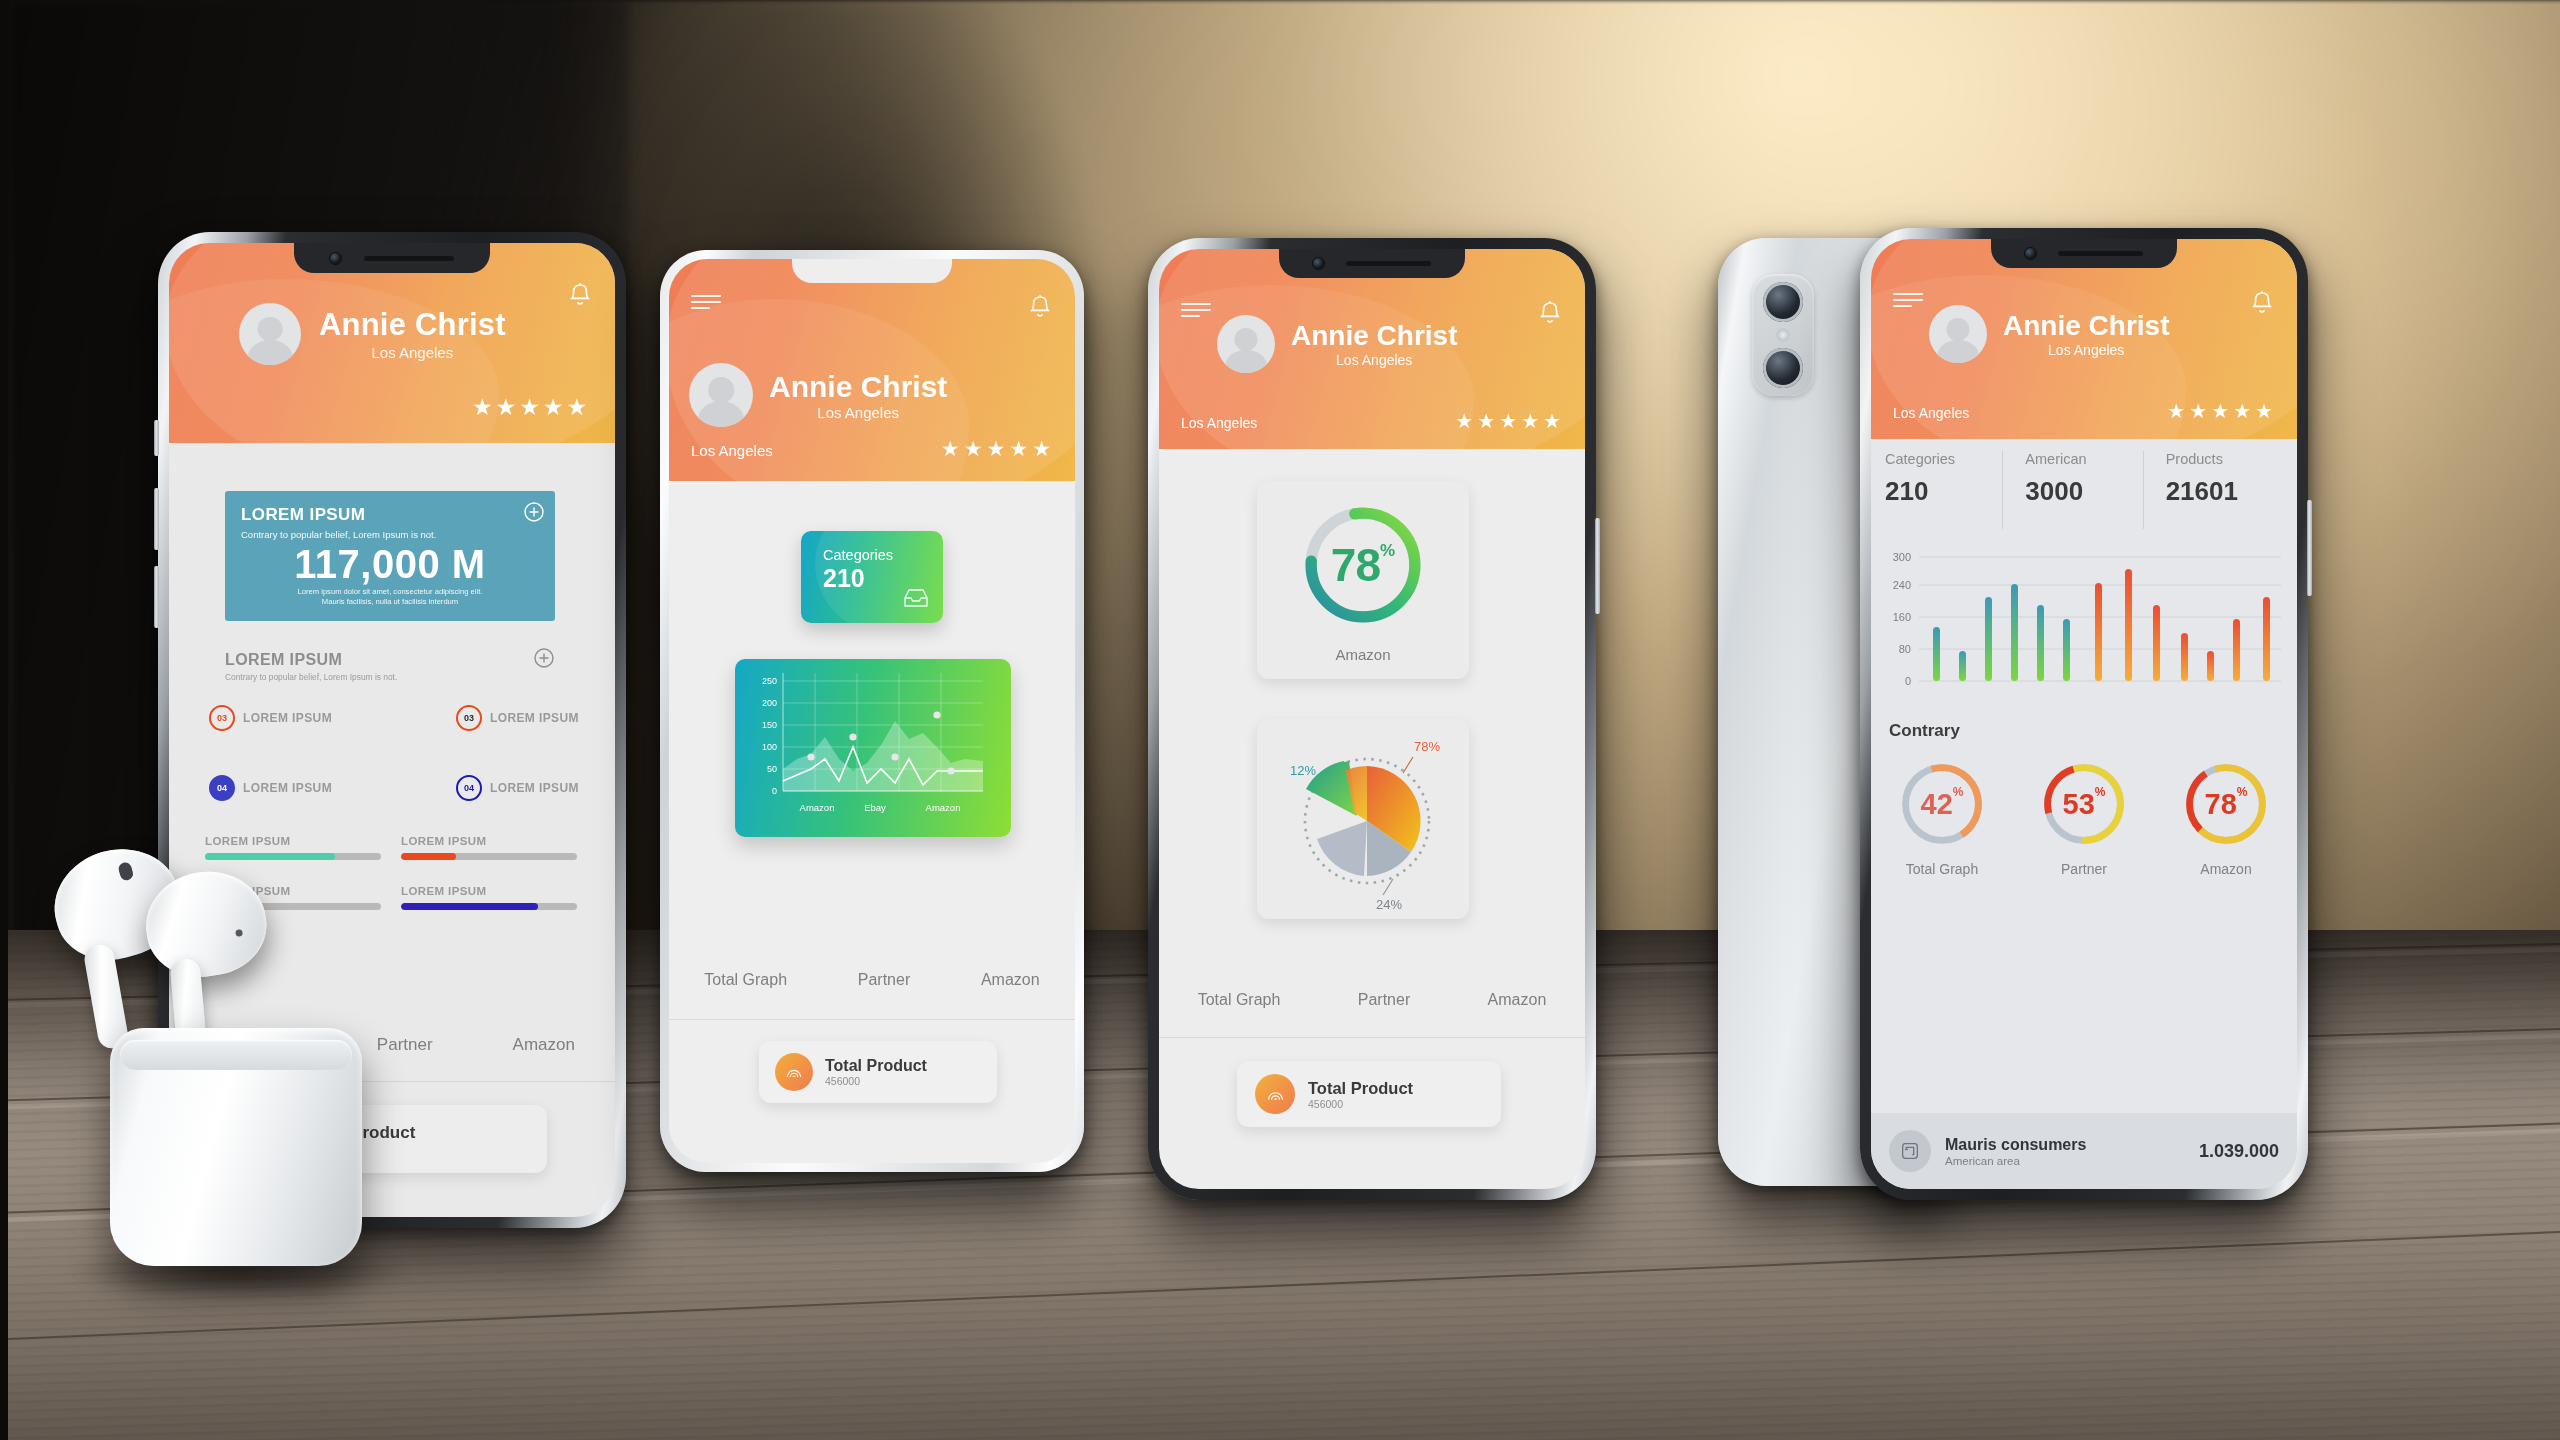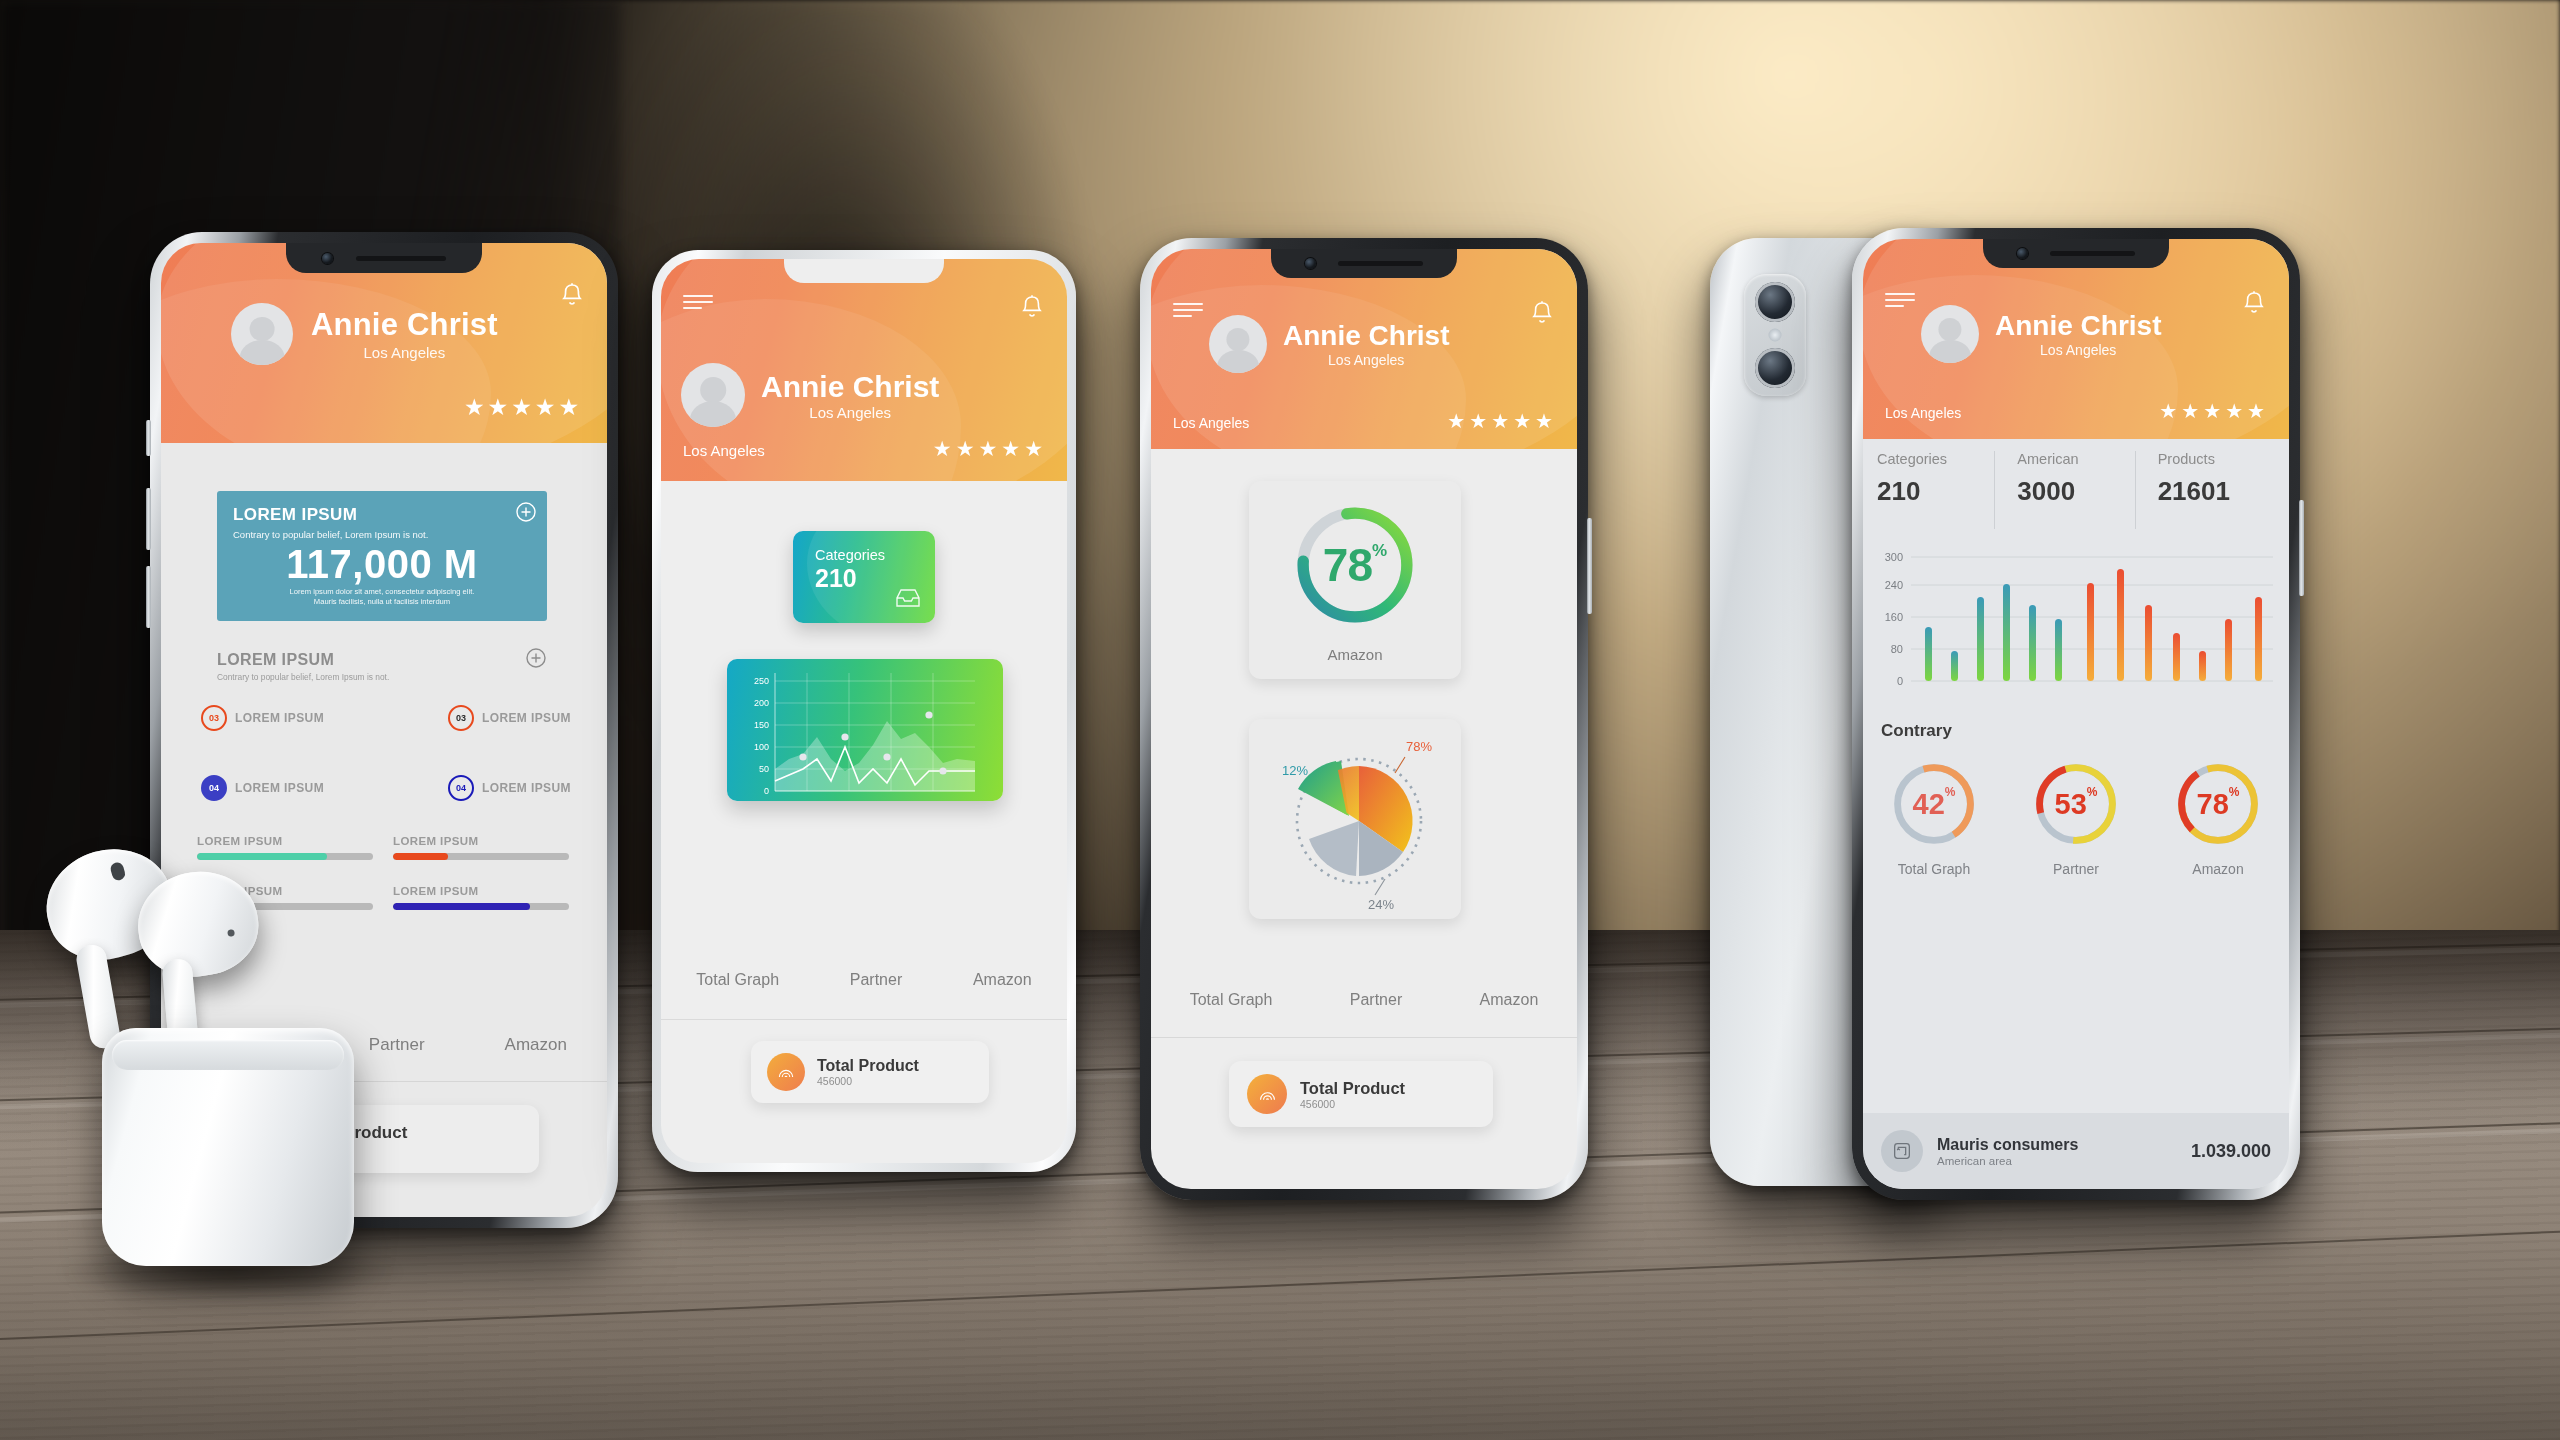--- a/index.html
+++ b/index.html
@@ -4,21 +4,21 @@
 <style>
   * { margin:0; padding:0; box-sizing:border-box; }
   html,body { width:2560px; height:1440px; overflow:hidden; }
   body {
     font-family:"Liberation Sans", sans-serif;
     background:#0d0b0a;
     position:relative;
   }
 
   
-  .scene { position:absolute; inset:0; overflow:hidden; }
+  .scene { position:absolute; inset:0; overflow:hidden;margin-left:8px; }
 
   .bg-blur {
     position:absolute; left:0; top:0; width:2560px; height:1010px;
     background:
       radial-gradient(circle at 1790px 75px, rgba(255,238,200,.95) 0%, rgba(255,225,170,.55) 28%, rgba(120,95,60,0) 62%),
       radial-gradient(circle at 1925px 85px, rgba(255,243,215,.75) 0%, rgba(230,205,160,.35) 30%, rgba(120,95,60,0) 64%),
       radial-gradient(circle at 2270px 140px, rgba(160,130,95,.45) 0%, rgba(80,64,46,0) 60%),
       radial-gradient(ellipse 760px 520px at 2180px 330px, rgba(150,120,85,.48) 0%, rgba(60,48,35,0) 72%),
       radial-gradient(ellipse 520px 480px at 1000px 300px, rgba(95,78,58,.40) 0%, rgba(30,26,22,0) 72%),
       radial-gradient(ellipse 420px 620px at 640px 420px, rgba(70,58,45,.38) 0%, rgba(24,20,17,0) 75%),
@@ -364,21 +364,21 @@
           <div style="font-size:25px; font-weight:700; margin-top:1px;">210</div>
         </div>
         <div style="position:absolute; right:14px; bottom:10px;">
           <svg width="26" height="22" viewBox="0 0 26 22" fill="none" stroke="rgba(255,255,255,.9)" stroke-width="1.4">
             <path d="M2 11v8h22v-8l-4-8H6l-4 8z"></path>
               <path d="M2 11h6l1.6 3h6.8l1.6-3h6"></path>
           </svg>
         </div>
       </div>
 
-      <div style="position:absolute; left:66px; top:400px; width:276px; height:142px; border-radius:10px; overflow:hidden;
+      <div style="position:absolute; left:66px; top:400px; width:276px; height:178px; border-radius:10px; overflow:hidden;
                   background:linear-gradient(100deg,#14a8c6 0%, #36c27a 45%, #8ede35 100%); box-shadow:0 9px 20px rgba(0,0,0,.18);">
         <svg width="276" height="170" viewBox="0 0 276 170">
           <g stroke="rgba(255,255,255,.35)" stroke-width="0.8">
             <line x1="48" y1="22" x2="248" y2="22"></line>
               <line x1="48" y1="44" x2="248" y2="44"></line>
             <line x1="48" y1="66" x2="248" y2="66"></line>
               <line x1="48" y1="88" x2="248" y2="88"></line>
             <line x1="48" y1="110" x2="248" y2="110"></line>
               <line x1="48" y1="132" x2="248" y2="132"></line>
             <line x1="80" y1="14" x2="80" y2="132"></line>

